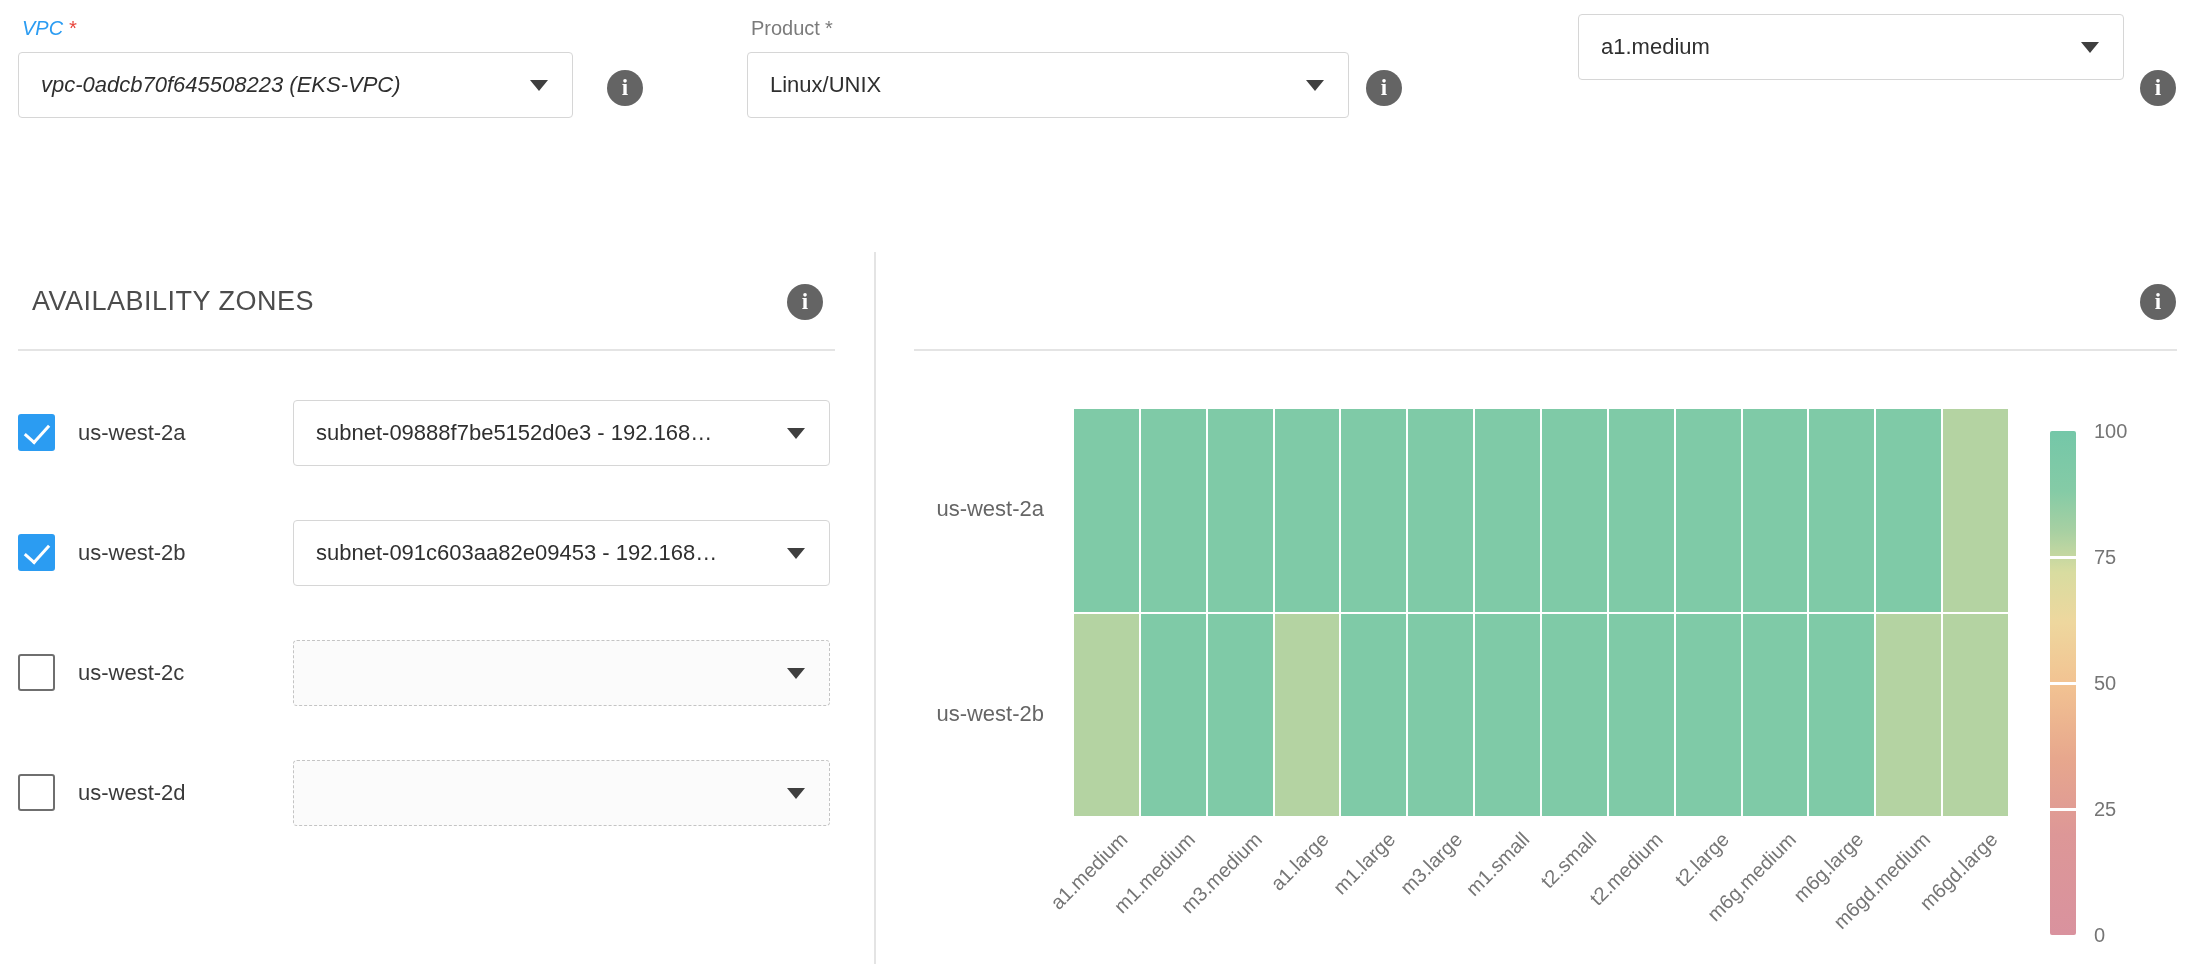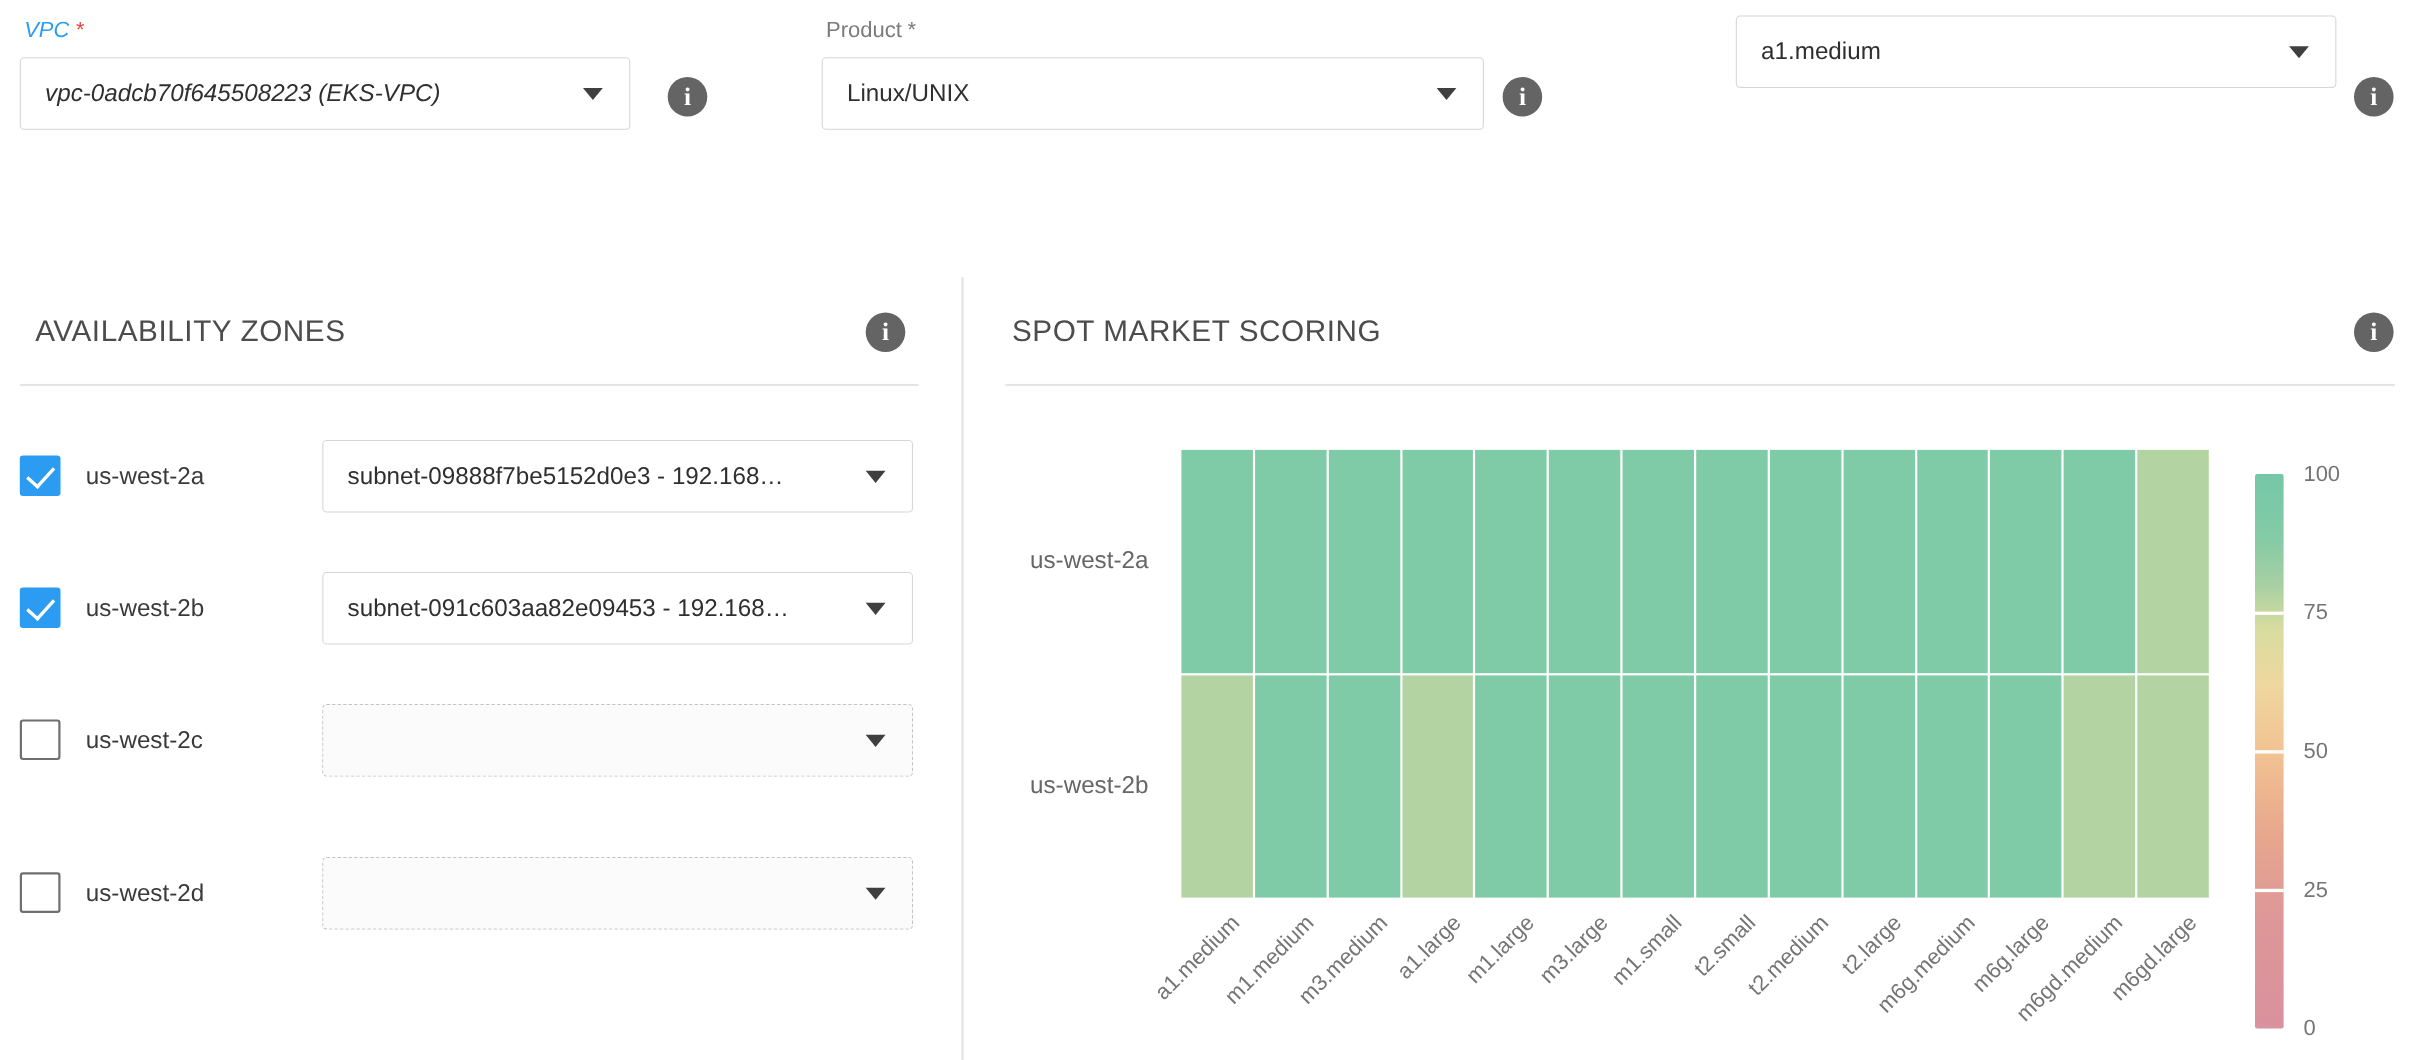--- a/index.html
+++ b/index.html
@@ -206,21 +206,20 @@
       <span class="select-value">a1.medium</span>
       <span class="caret"></span>
     </div>
   </div>
   <div class="info" style="left:2140px;top:70px;"></div>
 
   <div class="section-title" style="left:32px;top:286px;">AVAILABILITY ZONES</div>
   <div class="info" style="left:787px;top:284px;"></div>
   <div class="hdivider" style="left:18px;top:349px;width:817px;"></div>
 
-  <div class="section-title" style="left:920px;top:286px;">SPOT MARKET SCORING</div>
   <div class="info" style="left:2140px;top:284px;"></div>
   <div class="hdivider" style="left:914px;top:349px;width:1263px;"></div>
 
   <div class="vdivider" style="left:874px;top:252px;height:712px;"></div>
 
   <div class="az-row" style="top:400px;">
     <div class="checkbox checked"></div>
     <div class="zone">us-west-2a</div>
     <div class="select subnet-select">
       <span class="select-value">subnet-09888f7be5152d0e3 - 192.168…</span>
@@ -239,21 +238,21 @@
 
   <div class="az-row" style="top:640px;">
     <div class="checkbox"></div>
     <div class="zone">us-west-2c</div>
     <div class="select subnet-select empty">
       <span class="select-value"></span>
       <span class="caret"></span>
     </div>
   </div>
 
-  <div class="az-row" style="top:779px;">
+  <div class="az-row" style="top:760px;">
     <div class="checkbox"></div>
     <div class="zone">us-west-2d</div>
     <div class="select subnet-select empty">
       <span class="select-value"></span>
       <span class="caret"></span>
     </div>
   </div>
 
   <div class="heatmap-grid" id="heatmap-grid" style="grid-template-columns: repeat(14, 1fr); grid-template-rows: repeat(2, 1fr);">
       <div class="hm-cell" title="us-west-2a / a1.medium" style="background: rgb(127, 202, 167);"></div>

